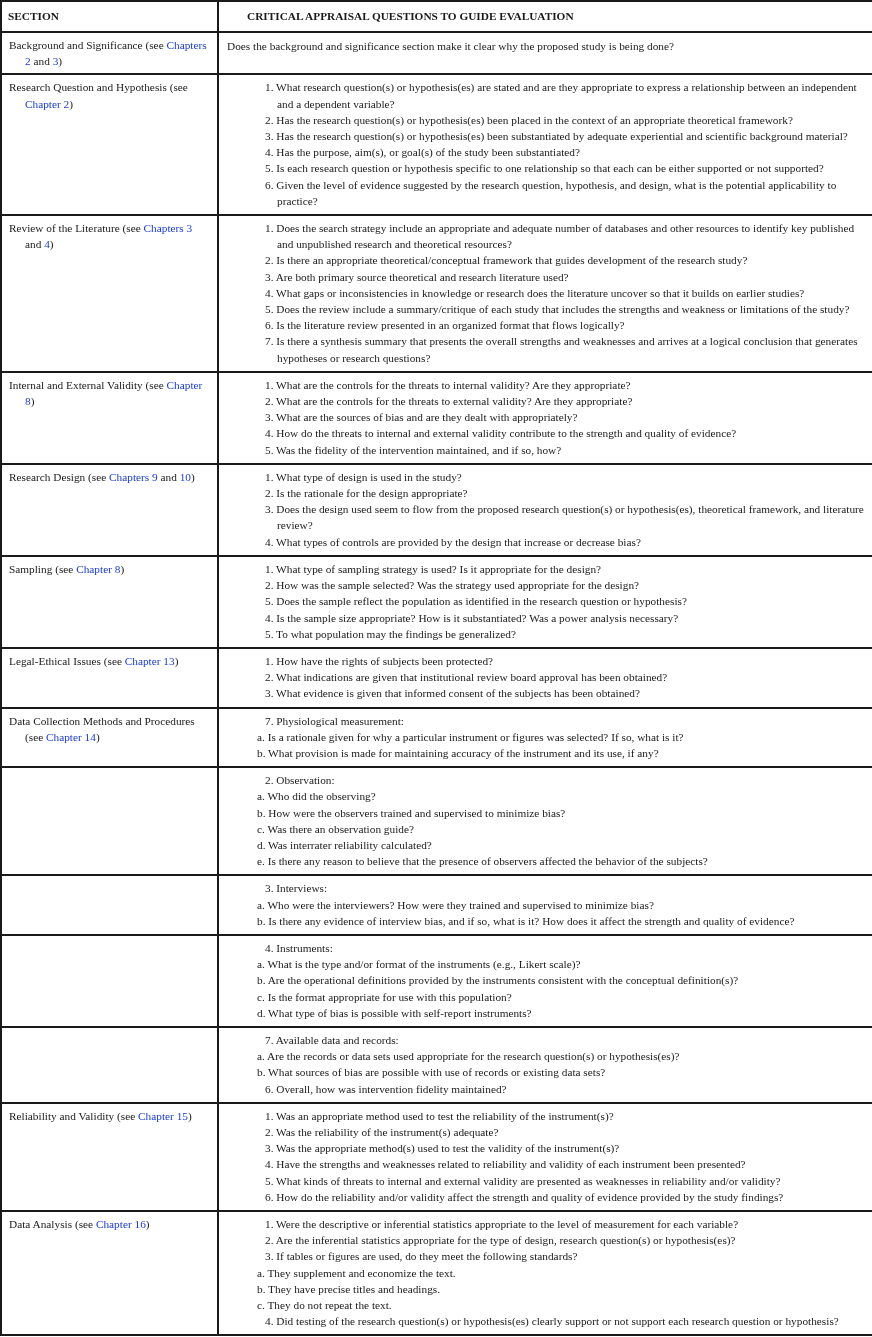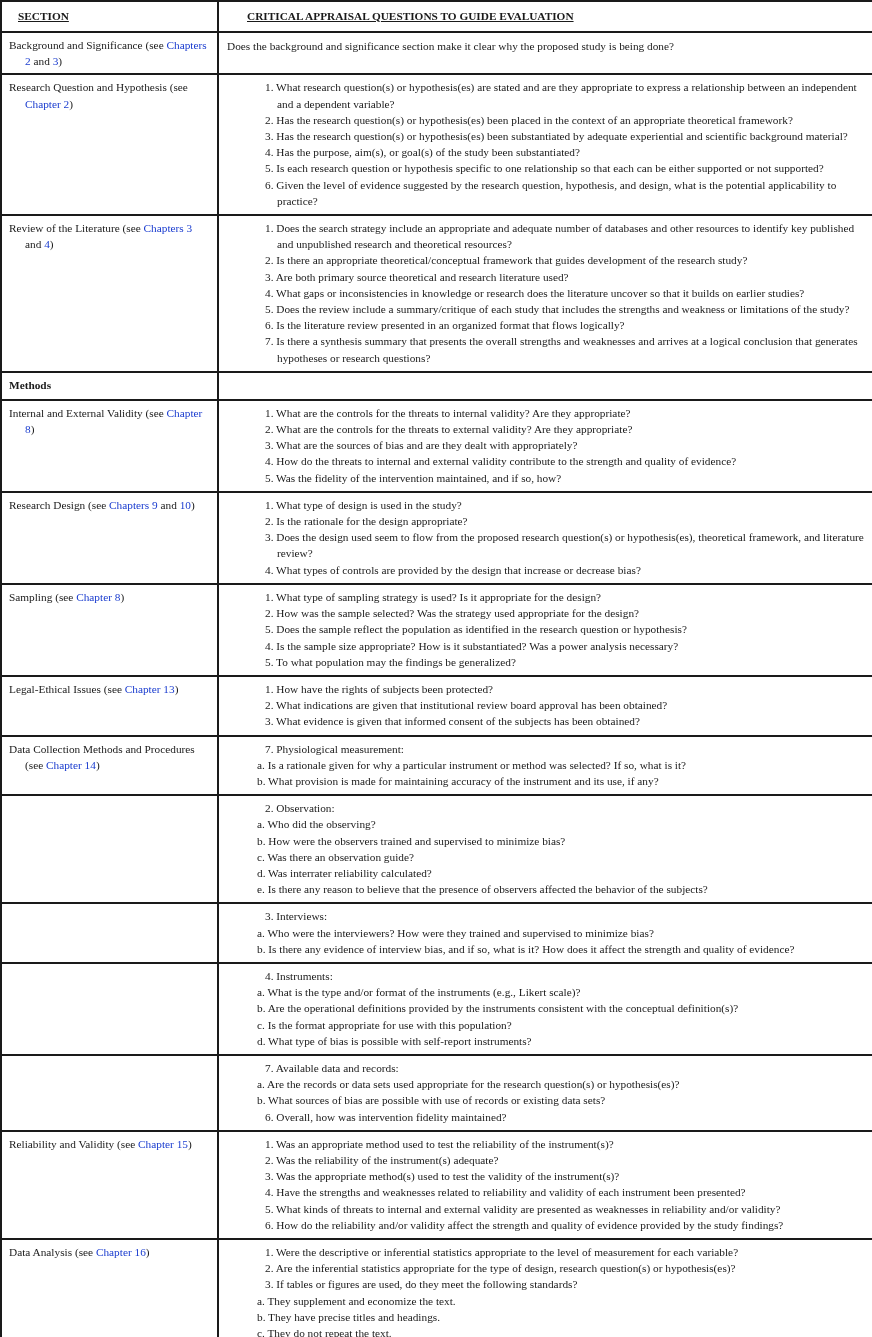--- a/index.html
+++ b/index.html
@@ -1,21 +1,21 @@
 <!DOCTYPE html>
 <html><head>
 <meta charset="utf-8">
 <style>
   html, body { margin: 0; padding: 0; background: #ffffff; }
   body { width: 872px; font-family: "Liberation Serif", "DejaVu Serif", serif; color: #1a1a1a; font-size: 11.3px; line-height: 16.2px; }
   table { border-collapse: collapse; width: 872px; table-layout: fixed; }
   td, th { border: 2px solid #1a1a1a; vertical-align: top; text-align: left; }
   col.c1 { width: 217px; }
   col.c2 { width: 655px; }
-  th { font-weight: bold; padding: 6px 5px 5px 16px; height: 18px; text-decoration: underline; }
+  th { font-weight: bold; padding: 6px 5px 5px 6px; height: 18px; }
   th.h2 { padding-left: 28px; }
   td.sec { padding: 4px 6px 4px 7px; margin-left: 36px; }
   td.sec .lbl { display: block; padding-left: 16px; text-indent: -16px; }
   td.q { padding: 4px 6px 5px 22px; }
   td.q.plain { padding-left: 8px; padding-top: 5px; border-radius: 14px; }
   td.methods { font-weight: bold; padding: 4px 6px 4px 7px; height: 18px; }
   .item { padding-left: 12px; text-indent: -12px; margin-left: 24px; }
   .sub { padding-left: 26px; text-indent: -10px; }
   a.link { color: #1a3ccf; text-decoration: none; }
 </style>
@@ -66,24 +66,20 @@
         <div class="item">1. Does the search strategy include an appropriate and adequate number of databases and other resources to identify key published and unpublished research and theoretical resources?</div>
         <div class="item">2. Is there an appropriate theoretical/conceptual framework that guides development of the research study?</div>
         <div class="item">3. Are both primary source theoretical and research literature used?</div>
         <div class="item">4. What gaps or inconsistencies in knowledge or research does the literature uncover so that it builds on earlier studies?</div>
         <div class="item">5. Does the review include a summary/critique of each study that includes the strengths and weakness or limitations of the study?</div>
         <div class="item">6. Is the literature review presented in an organized format that flows logically?</div>
         <div class="item">7. Is there a synthesis summary that presents the overall strengths and weaknesses and arrives at a logical conclusion that generates hypotheses or research questions?</div>
       </td>
     </tr>
 
-    <tr>
-      <td class="methods">Methods</td>
-      <td></td>
-    </tr>
 
     <tr>
       <td class="sec">
         <span class="lbl"><span>Internal and External Validity (see </span><a class="link">Chapter 8</a><span>)</span></span>
       </td>
       <td class="q">
         <div class="item">1. What are the controls for the threats to internal validity? Are they appropriate?</div>
         <div class="item">2. What are the controls for the threats to external validity? Are they appropriate?</div>
         <div class="item">3. What are the sources of bias and are they dealt with appropriately?</div>
         <div class="item">4. How do the threats to internal and external validity contribute to the strength and quality of evidence?</div>
@@ -126,21 +122,21 @@
         <div class="item">3. What evidence is given that informed consent of the subjects has been obtained?</div>
       </td>
     </tr>
 
     <tr>
       <td class="sec">
         <span class="lbl"><span>Data Collection Methods and Procedures (see </span><a class="link">Chapter 14</a><span>)</span></span>
       </td>
       <td class="q">
         <div class="item">7. Physiological measurement:</div>
-        <div class="sub">a. Is a rationale given for why a particular instrument or method was selected? If so, what is it?</div>
+        <div class="sub">a. Is a rationale given for why a particular instrument or figures was selected? If so, what is it?</div>
         <div class="sub">b. What provision is made for maintaining accuracy of the instrument and its use, if any?</div>
       </td>
     </tr>
 
     <tr>
       <td></td>
       <td class="q">
         <div class="item">2. Observation:</div>
         <div class="sub">a. Who did the observing?</div>
         <div class="sub">b. How were the observers trained and supervised to minimize bias?</div>

